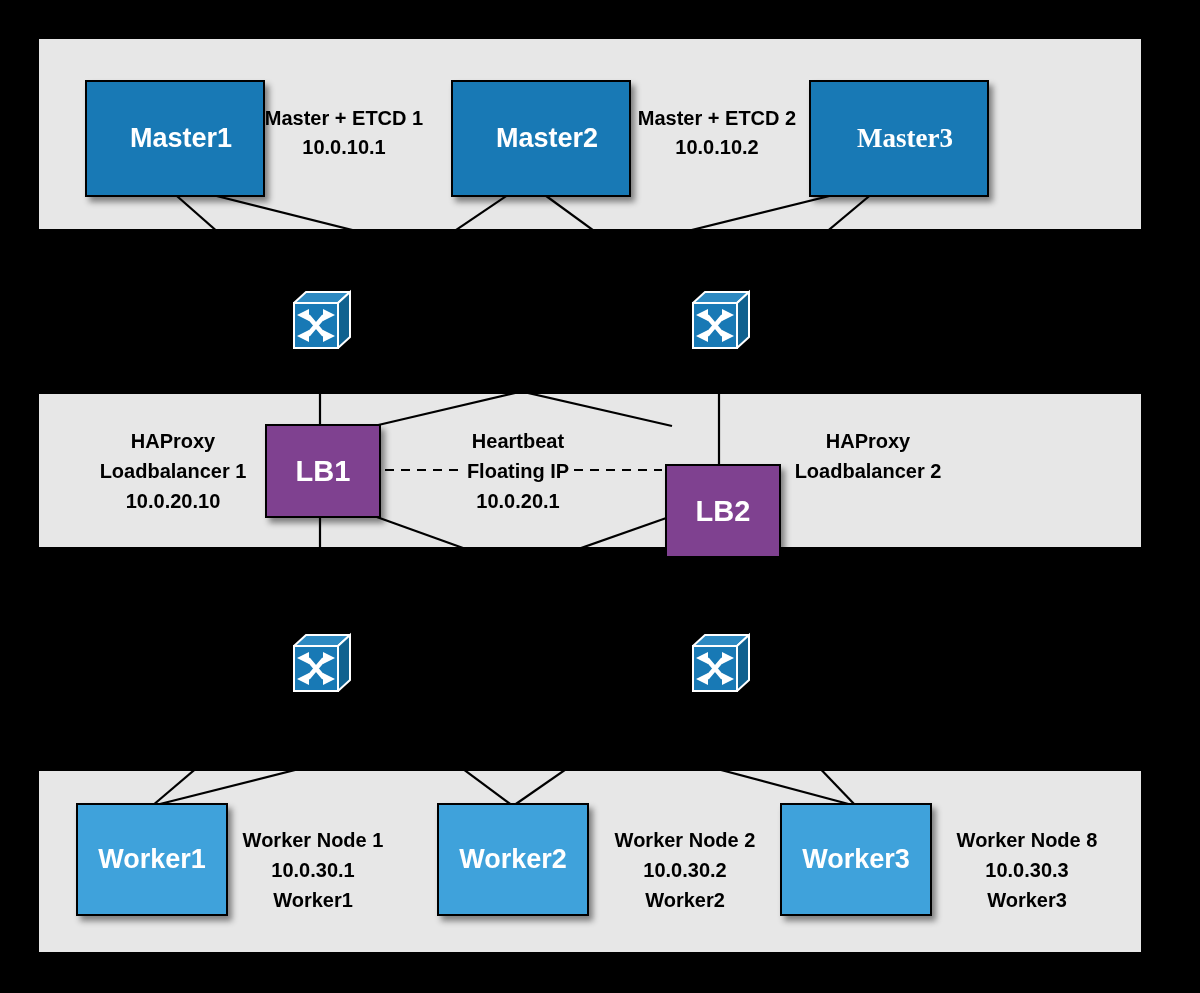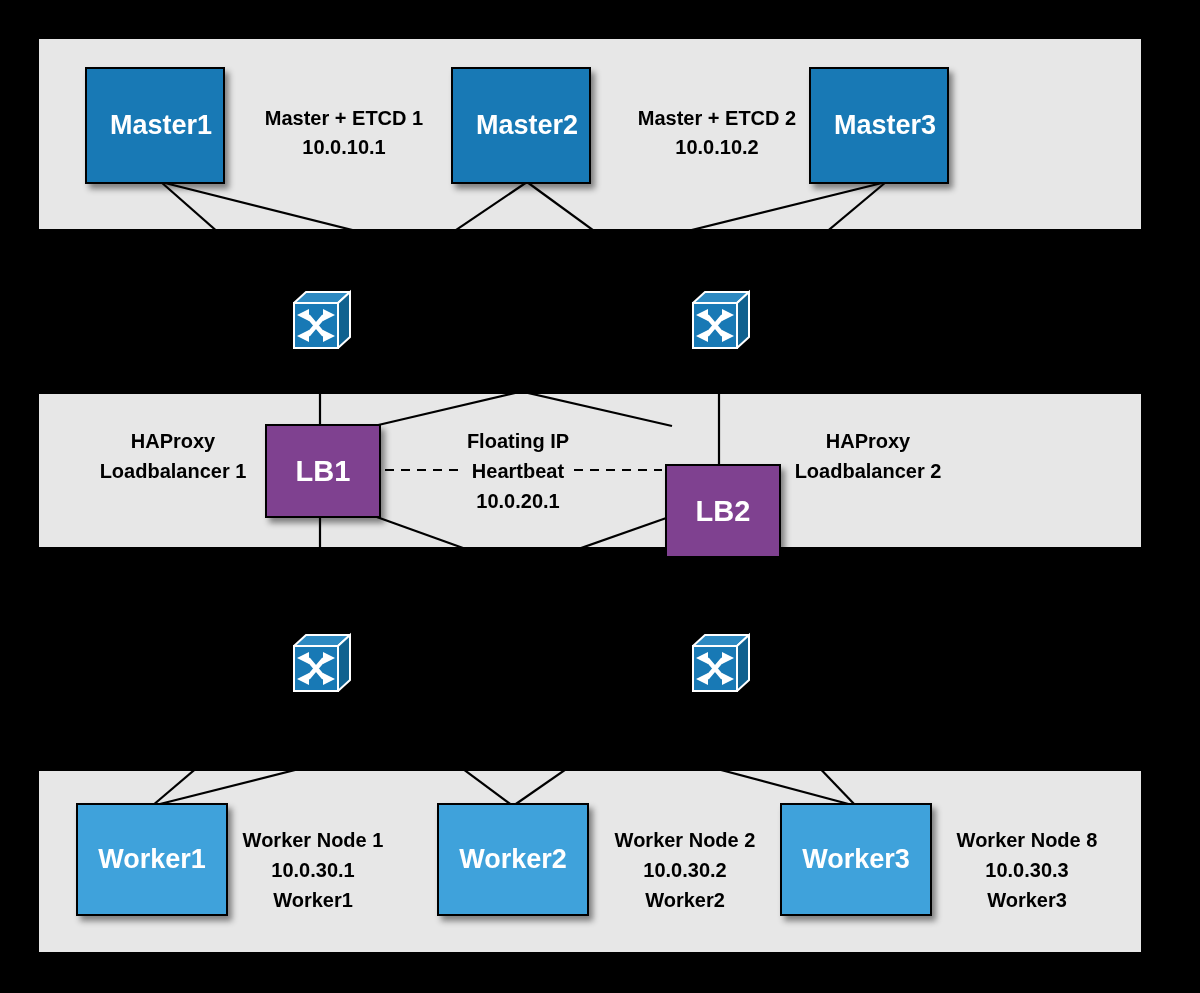--- a/index.html
+++ b/index.html
@@ -18,21 +18,21 @@
   .annotation{
     position:absolute;z-index:3;text-align:center;font-weight:bold;
     font-size:20px;line-height:29px;color:var(--annotation_text,#000);white-space:nowrap;
   }
   .node{
     position:absolute;z-index:5;display:flex;align-items:center;justify-content:center;
     border:2.5px solid #000;box-sizing:border-box;
     box-shadow:4px 5px 6px rgba(0,0,0,0.45);
     color:var(--node_text,#fff);font-weight:bold;font-size:27px;
   }
-  .master{background:var(--master_blue,#1879B5);width:140px;height:117px;top:67px;padding-left:12px;}
+  .master{background:var(--master_blue,#1879B5);width:180px;height:117px;top:80px;padding-left:12px;}
   .worker{background:var(--worker_blue,#3FA2DB);width:152px;height:113px;top:803px;}
   .lb{background:var(--lb_purple,#7F4190);width:116px;height:94px;top:424px;font-size:29px;}
   .switch-icon{position:absolute;z-index:4;width:58px;height:60px;}
   .sw-front{fill:var(--switch_front,#1879B5);stroke:#fff;stroke-width:2;}
   .sw-top{fill:var(--switch_top,#2E8AC2);stroke:#fff;stroke-width:2;}
   .sw-side{fill:var(--switch_side,#10618F);stroke:#fff;stroke-width:2;}
   .sw-arrow{fill:#fff;}
   .sw-shaft{stroke:#fff;stroke-width:4.5;fill:none;}
   .conn{stroke:var(--line,#000);stroke-width:2.2;fill:none;}
   .conn-dashed{stroke:var(--line,#000);stroke-width:2.2;fill:none;stroke-dasharray:9 7;}
@@ -73,21 +73,21 @@
     <line class="conn-dashed" x1="385" y1="470" x2="458" y2="470"></line>
     <line class="conn-dashed" x1="574" y1="470" x2="662" y2="470"></line>
   </svg>
 
   <div class="node master" style="left:85px;">
     <span>Master1</span>
   </div>
   <div class="node master" style="left:451px;">
     <span>Master2</span>
   </div>
-  <div class="node master" style="left:809px;">
+  <div class="node master" style="left:809px;font-family:Liberation Serif, serif;">
     <span>Master3</span>
   </div>
 
   <div class="annotation" style="left:237px;top:104px;width:214px;">
     <div>Master + ETCD 1</div>
     <div>10.0.10.1</div>
   </div>
   <div class="annotation" style="left:610px;top:104px;width:214px;">
     <div>Master + ETCD 2</div>
     <div>10.0.10.2</div>
@@ -96,24 +96,25 @@
   <div class="node lb" style="left:265px;">
     <span>LB1</span>
   </div>
   <div class="node lb" style="left:665px;margin-top:40px;">
     <span>LB2</span>
   </div>
 
   <div class="annotation" style="left:83px;top:426px;width:180px;line-height:30px;">
     <div>HAProxy</div>
     <div>Loadbalancer 1</div>
+    <div>10.0.20.10</div>
   </div>
   <div class="annotation" style="left:438px;top:426px;width:160px;line-height:30px;">
+    <div>Heartbeat</div>
     <div>Floating IP</div>
-    <div>Heartbeat</div>
     <div>10.0.20.1</div>
   </div>
   <div class="annotation" style="left:768px;top:426px;width:200px;line-height:30px;">
     <div>HAProxy</div>
     <div>Loadbalancer 2</div>
   </div>
 
   <div class="node worker" style="left:76px;">
     <span>Worker1</span>
   </div>

